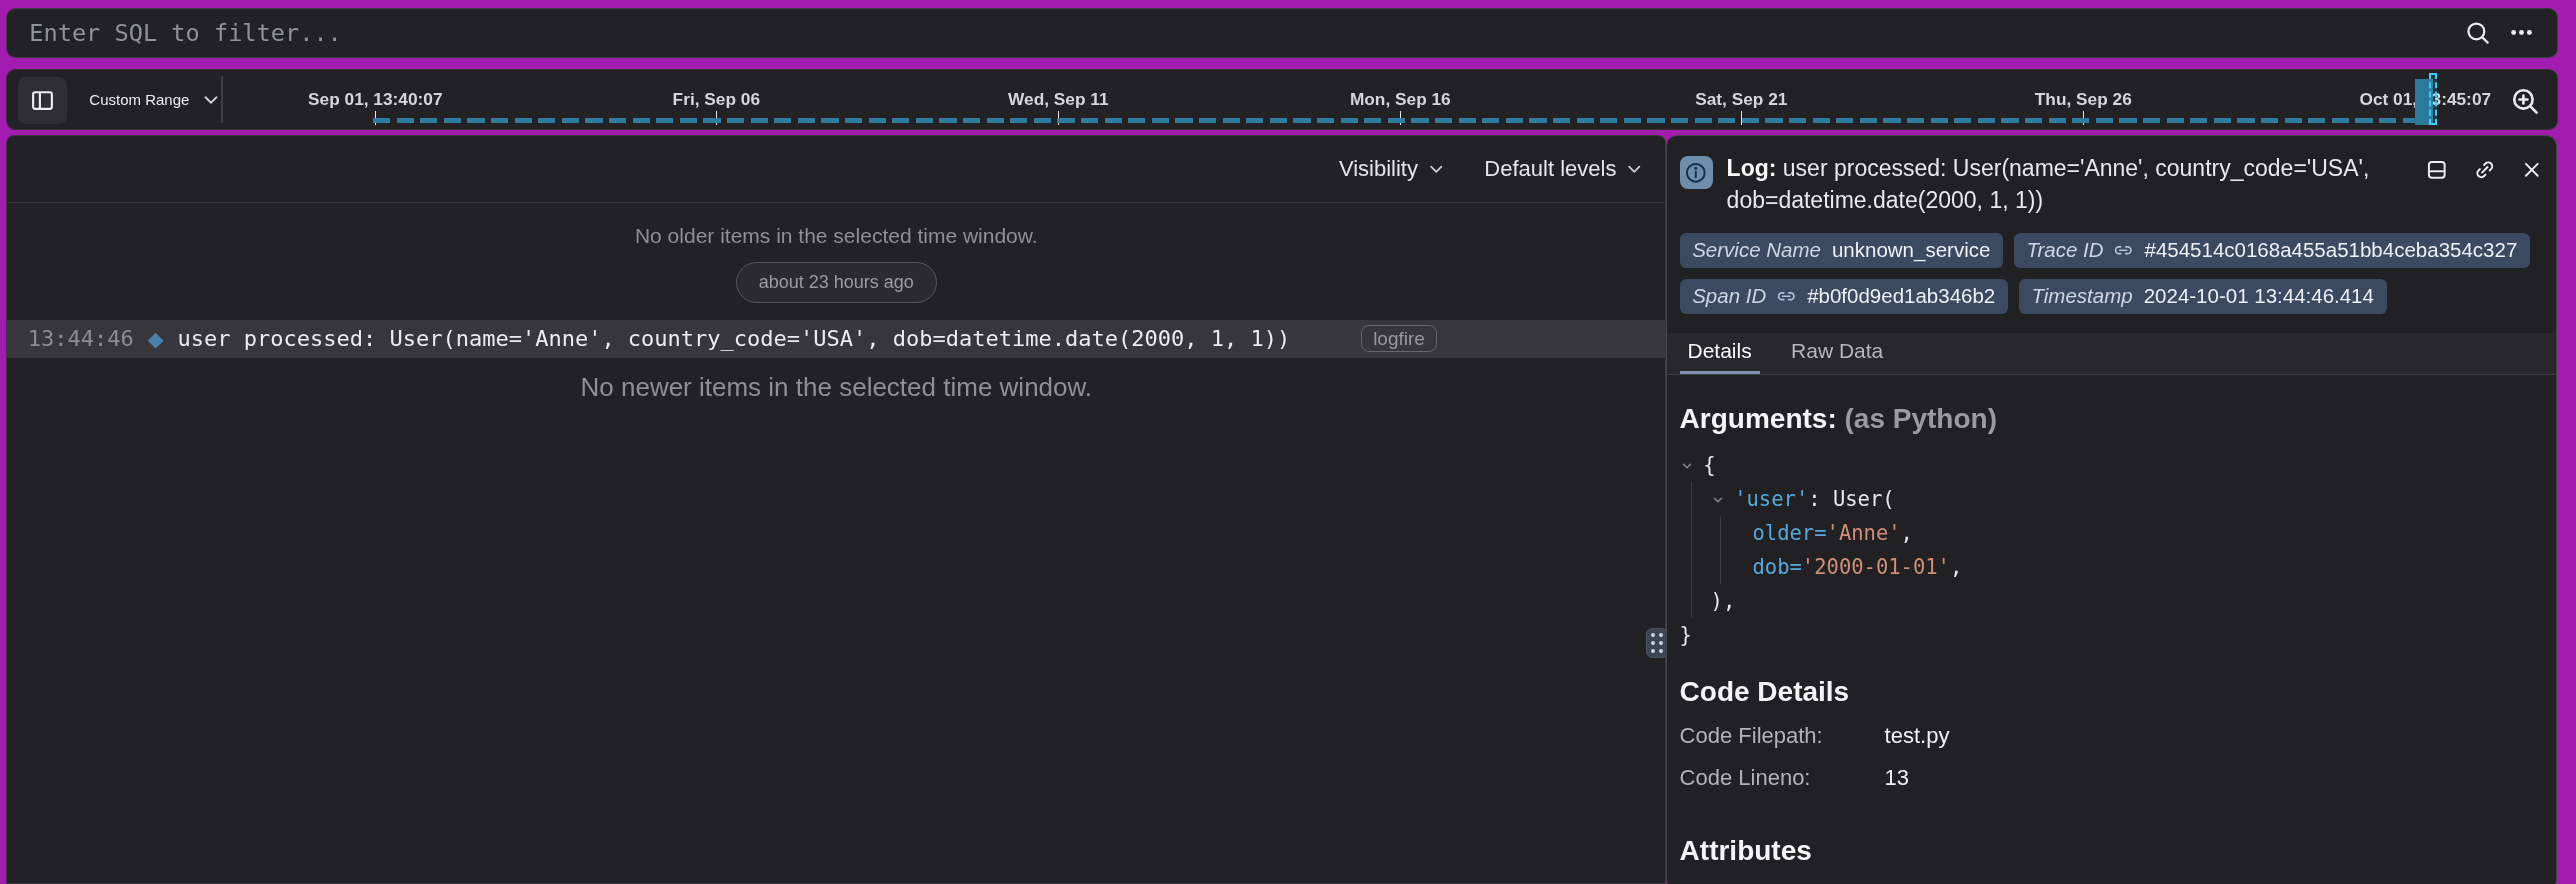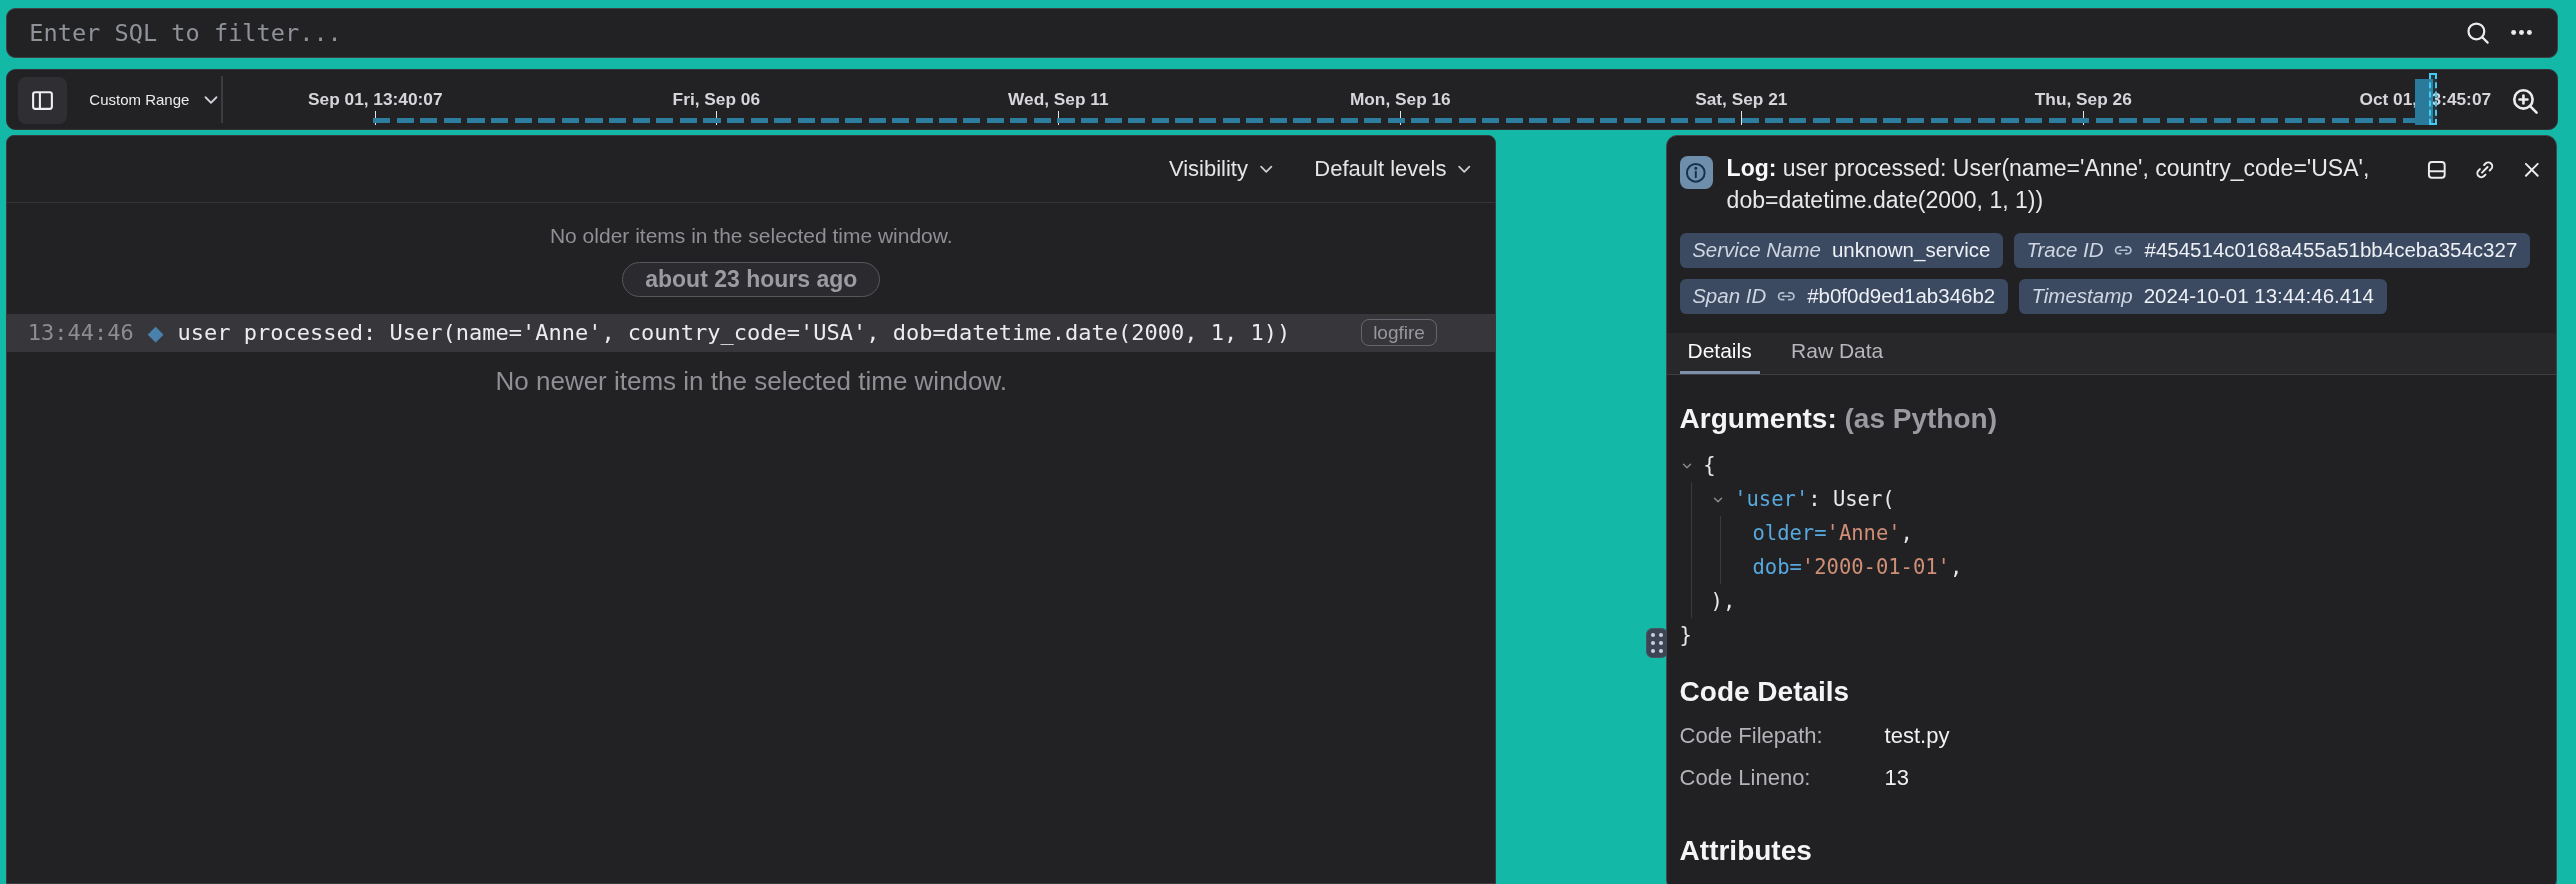--- a/index.html
+++ b/index.html
@@ -1,16 +1,16 @@
 <!DOCTYPE html>
 <html style="font-size:12.6px"><head>
 <meta charset="utf-8">
 <style>
   html,body{margin:0;padding:0;background:#000;}
-  .screen{position:relative;width:2576px;height:885px;background:#14b8a6;overflow:hidden;
+  .screen{position:relative;width:2576px;height:885px;background:#a21caf;overflow:hidden;
           font-family:"Liberation Sans",sans-serif;color:#e8e8ea;}
   .mono{font-family:"DejaVu Sans Mono",monospace;}
 
   
   .sqlbar{position:absolute;left:6.3px;top:7.9px;width:2552px;height:50px;background:#222225;
           border:1.6px solid #3f3f44;border-radius:9.4px;box-sizing:border-box;display:flex;align-items:center;}
   .sqlbar input{flex:1;background:transparent;border:none;outline:none;color:#d8d8dc;
           font-family:"DejaVu Sans Mono",monospace;font-size:23.6px;padding:0 0 0 22px;}
   .sqlbar input::placeholder{color:#8f9399;}
   .sqlbar .iconbtn{width:44px;height:44px;display:flex;align-items:center;justify-content:center;color:#ececef;cursor:pointer;}
@@ -33,30 +33,30 @@
   .tl-baseline{position:absolute;left:366px;width:2059px;bottom:6.3px;height:4.7px;
                background:repeating-linear-gradient(90deg,#2d7e9e 0 17.3px,transparent 17.3px 23.6px);}
   .tl-spike{position:absolute;left:2408px;top:9.4px;width:17.3px;height:46px;background:#2a7b9b;}
   .tl-cursor{position:absolute;left:2422px;top:3.1px;width:7.9px;height:52px;border:2.4px dashed #45c8f1;
              background:rgba(69,200,241,.12);box-sizing:border-box;}
   .tl-zoom{position:absolute;right:12.6px;top:11px;width:39px;height:39px;display:flex;align-items:center;
            justify-content:center;color:#ececef;cursor:pointer;}
   .tl-zoom svg{width:31.5px;height:31.5px;}
 
   
-  .logpanel{position:absolute;left:6.3px;top:135px;width:1490px;height:749px;background:#222225;
+  .logpanel{position:absolute;left:6.3px;top:135px;width:1660px;height:749px;background:#222225;
             border:0.8px solid #39393e;border-radius:7.9px 7.9px 0 0;box-sizing:border-box;}
   .lp-header{height:66px;border-bottom:0.8px solid #343439;display:flex;align-items:center;
              justify-content:flex-end;padding-right:20.5px;gap:38px;}
   .lp-drop{display:flex;align-items:center;font-size:22px;color:#e5e5e8;cursor:pointer;}
   .lp-drop svg{width:20.5px;height:20.5px;margin-left:7.9px;color:#cfcfd4;}
   .lp-center{text-align:center;}
   .lp-notice{margin-top:20.5px;font-size:21px;color:#8f8f94;}
-  .lp-ago{display:inline-block;margin-top:14px;padding:3px 22px;border:1.6px solid #56565c;border-radius:786px;
-          background:#2b2b2f;color:#9b9ba1;font-size:23px;cursor:pointer;font-weight:bold;}
+  .lp-ago{display:inline-block;margin-top:14px;padding:9px 22px;border:1.6px solid #56565c;border-radius:786px;
+          background:#2b2b2f;color:#9b9ba1;font-size:18px;cursor:pointer;}
   .lp-row{margin-top:17.3px;height:38px;background:#37373b;display:flex;align-items:center;
           padding-left:20.5px;cursor:pointer;text-align:left;}
   .lp-time{font-size:22px;color:#8c8c91;}
   .lp-diamond{margin:0 14px;font-size:20.5px;color:#4a81ab;}
   .lp-msg{font-size:22px;color:#ececee;}
   .lp-tag{margin-left:71px;border:1.6px solid #66666c;border-radius:7.9px;padding:1.6px 11px;
           color:#97979d;font-size:19px;}
   .lp-notice2{margin-top:14px;font-size:26px;color:#8f8f94;}
 
   

